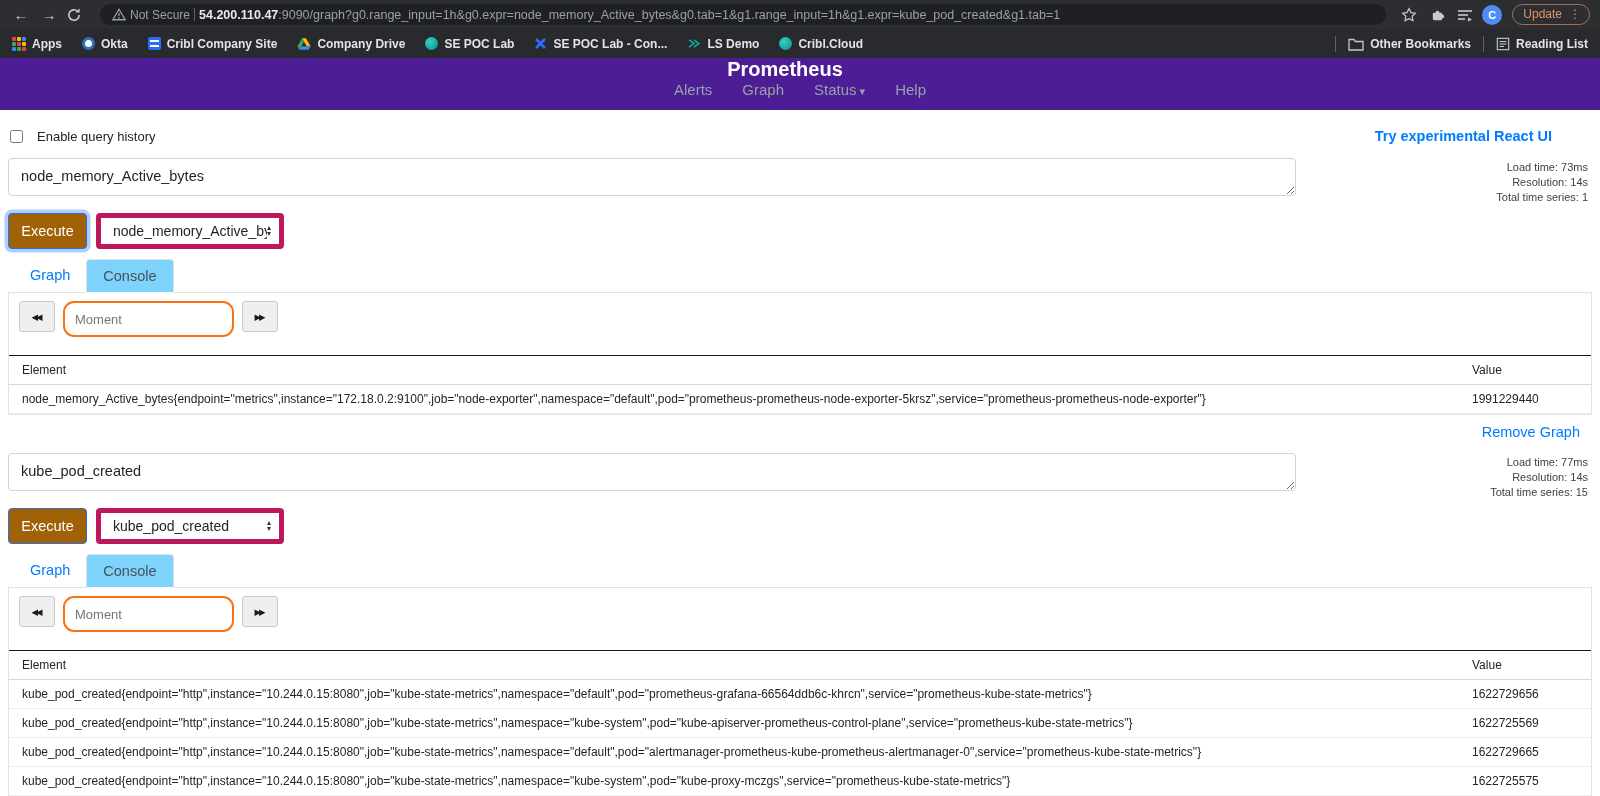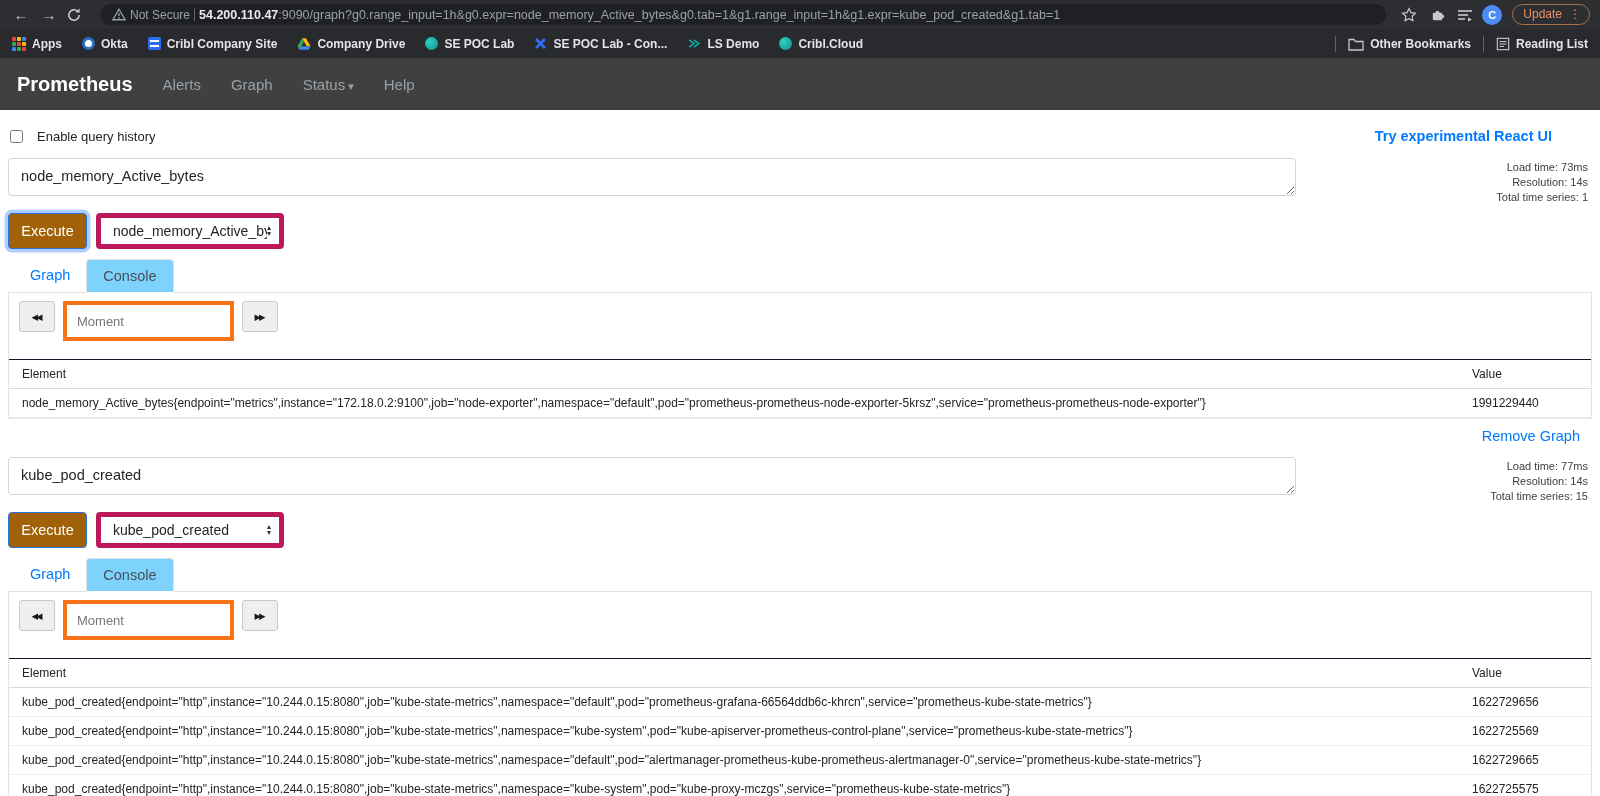--- a/index.html
+++ b/index.html
@@ -36,21 +36,21 @@
   .apps-grid span { width:4px; height:4px; border-radius:1px; }
   .ic-okta { width:13px; height:13px; border-radius:50%; border:3.5px solid #2f6fc1; background:#fff; }
   .ic-cribl-site { width:13px; height:13px; border-radius:2px; background:#2a6df4; position:relative; }
   .ic-cribl-site::before, .ic-cribl-site::after { content:""; position:absolute; left:2px; right:2px;
       height:2px; background:#fff; }
   .ic-cribl-site::before { top:3px; } .ic-cribl-site::after { top:8px; }
   .ic-teal-circle { width:13px; height:13px; border-radius:50%;
       background:radial-gradient(circle at 35% 35%, #2fd0c4, #0e8f8a); }
 
   
-  .prom-navbar { height:52px; background:#404040; display:flex; align-items:center; padding:0 17px; }
+  .prom-navbar { height:52px; background:#4c1d95; display:flex; align-items:center; padding:0 17px;flex-direction:column; }
   .brand { color:#fff; font-size:20px; font-weight:bold; margin-right:30px; cursor:pointer; }
   .prom-links { display:flex; gap:30px; align-items:center; }
   .prom-link { color:#99a1a8; font-size:15px; cursor:pointer; white-space:nowrap; }
   .caret { font-size:11px; margin-left:3px; }
 
   
   .content { padding:10px 8px 0 8px; }
   .history-row { display:flex; align-items:center; margin:8px 0 14px 2px;gap:8px; }
   .history-row input { width:13px; height:13px; margin-right:6px; }
   .history-label { font-size:13px; color:#212529; }
@@ -78,21 +78,21 @@
   .tab { font-size:14.5px; padding:8px 16px; cursor:pointer; }
   .tab.link { color:#007bff; }
   .tab.active { color:#495057; background:#7dd3fc; border:1px solid #dee2e6; border-bottom:1px solid #fff;
                 border-radius:4px 4px 0 0; margin-bottom:-1px; }
 
   .console-box { border:1px solid #e3e3e3; border-top:none; }
   .moment-row { display:flex; gap:8px; padding:8px 10px 10px 10px; }
   .btn-step { width:36px; height:31px; background:#efeff0; border:1px solid #c9c9c9; border-radius:3px;
               display:flex; align-items:center; justify-content:center; cursor:pointer; }
   .btn-step .glyph { font-size:8.5px; letter-spacing:-2px; color:#1a1a1a; padding-right:2px; }
-  .moment-input { width:171px; height:31px; border:4px solid #f97316; border-radius:0;
+  .moment-input { width:171px; height:31px; border:2px solid #f97316; border-radius:11px;
                   padding:16px 10px; font-size:13px; color:#212529;
                   font-family:"Liberation Sans", sans-serif; }
   .moment-input::placeholder { color:#777; }
 
   .console-table { width:100%; border-collapse:collapse; margin-top:8px; font-size:12px; color:#212529; }
   .console-table th { text-align:left; font-weight:normal; padding:7px 13px;
                       border-top:1px solid #0f172a; border-bottom:1px solid #d9d9d9; }
   .console-table td { padding:7px 13px; border-bottom:1px solid #ededed; white-space:nowrap;
                       overflow:hidden; }
   .col-value { width:132px; }

